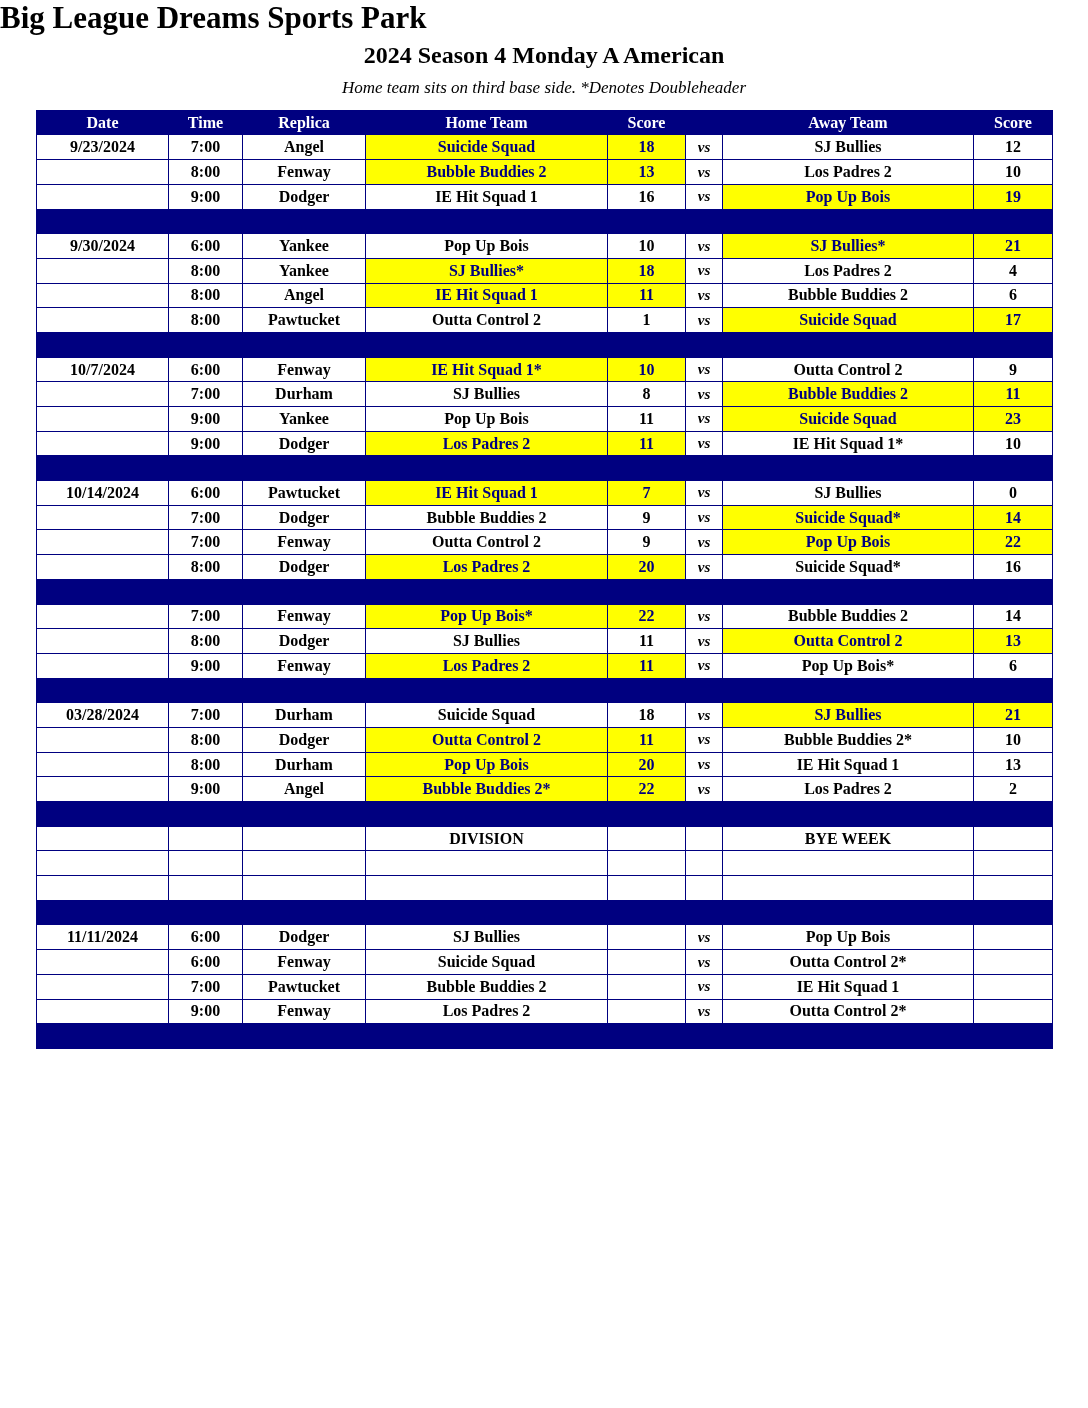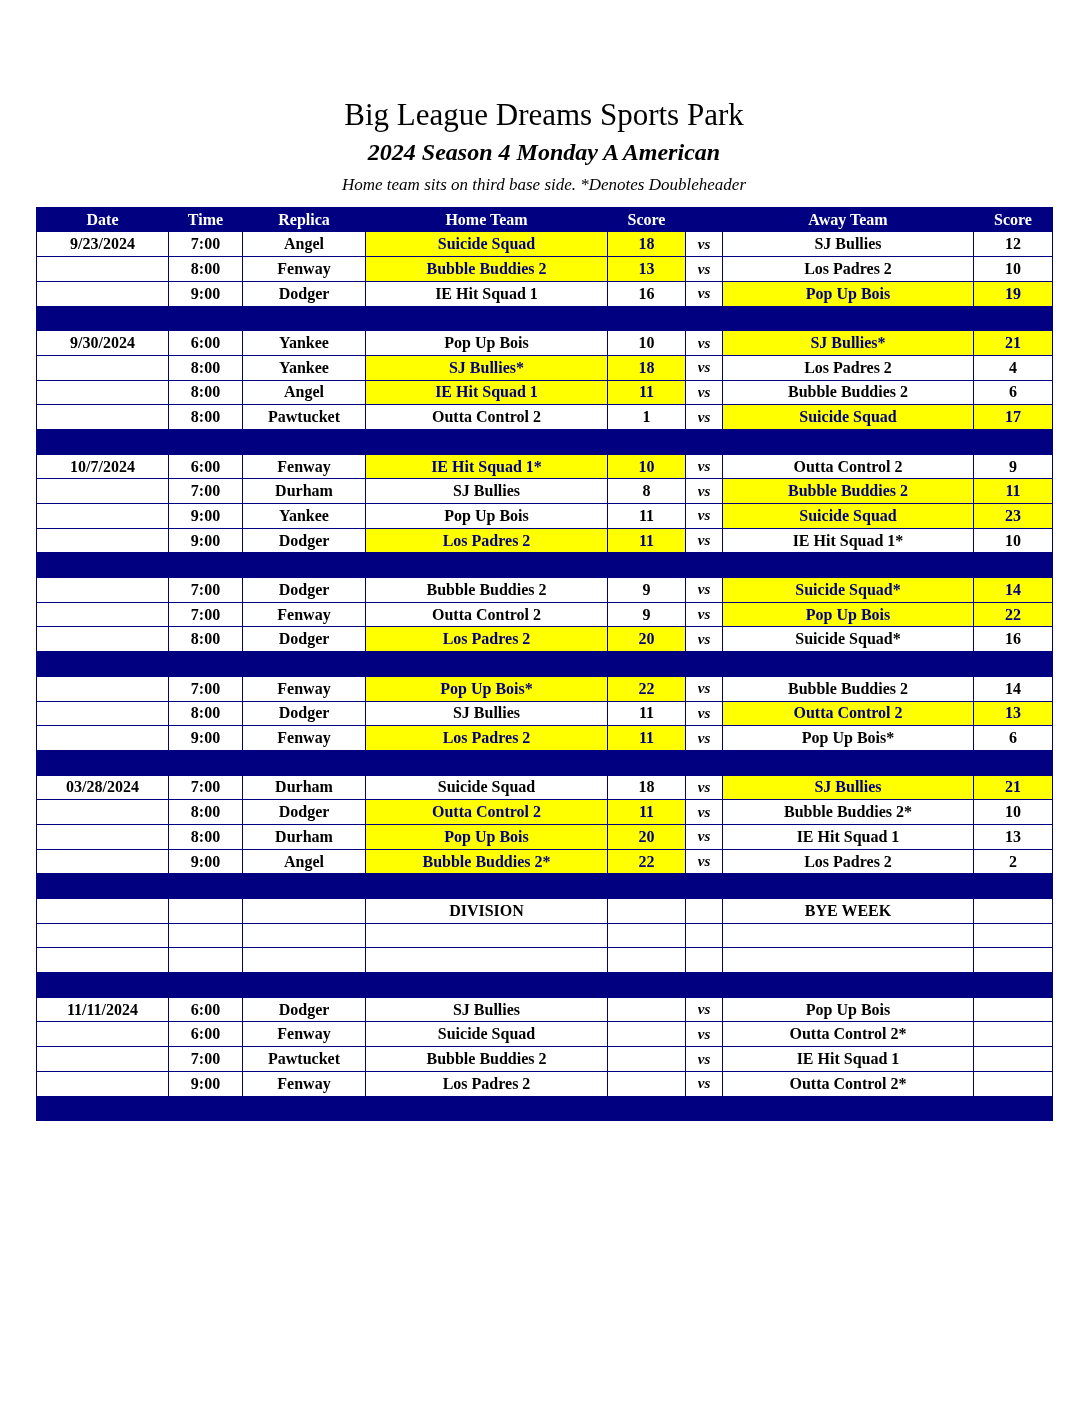--- a/index.html
+++ b/index.html
@@ -3,26 +3,26 @@
 <meta charset="utf-8">
 <style>
   * { box-sizing: border-box; }
   html, body { margin: 0; padding: 0; background: #ffffff; }
   .page {
     width: 1088px; height: 1408px; background: #ffffff;
     font-family: "Liberation Serif", serif; color: #000000;
     overflow: hidden;
   }
   .title {
-    margin: 0; padding-top: 97px; text-align: center;
-    font-size: 31px; font-weight: normal; line-height: 1.15;
+    margin: 0; 
+    font-size: 31px; font-weight: bold; line-height: 1.15;
   }
   .subtitle {
     margin: 6px 0 0; text-align: center;
-    font-size: 24px; font-weight: bold; line-height: 1.15; font-style: italic;
+    font-size: 24px; font-weight: bold; line-height: 1.15;
   }
   .note {
     margin: 9px 0 0; text-align: center;
     font-size: 17px; font-weight: normal; font-style: italic; line-height: 1.15;
   }
   table.schedule {
     border-collapse: collapse; table-layout: fixed;
     width: 1016px; margin: 12px 0 0 36px;
   }
   .schedule th, .schedule td {
@@ -182,20 +182,30 @@
           <td class="team hl">Los Padres 2</td>
           <td class="score hl">11</td>
           <td class="vs">vs</td>
           <td class="team">IE Hit Squad 1*</td>
           <td class="score">10</td>
         </tr>
         <tr class="sep-row">
           <td colspan="8"></td>
         </tr>
         <tr>
+          <td class="date">10/14/2024</td>
+          <td class="time">6:00</td>
+          <td class="replica">Pawtucket</td>
+          <td class="team hl">IE Hit Squad 1</td>
+          <td class="score hl">7</td>
+          <td class="vs">vs</td>
+          <td class="team">SJ Bullies</td>
+          <td class="score">0</td>
+        </tr>
+        <tr>
           <td class="date"></td>
           <td class="time">7:00</td>
           <td class="replica">Dodger</td>
           <td class="team">Bubble Buddies 2</td>
           <td class="score">9</td>
           <td class="vs">vs</td>
           <td class="team hl">Suicide Squad*</td>
           <td class="score hl">14</td>
         </tr>
         <tr>

